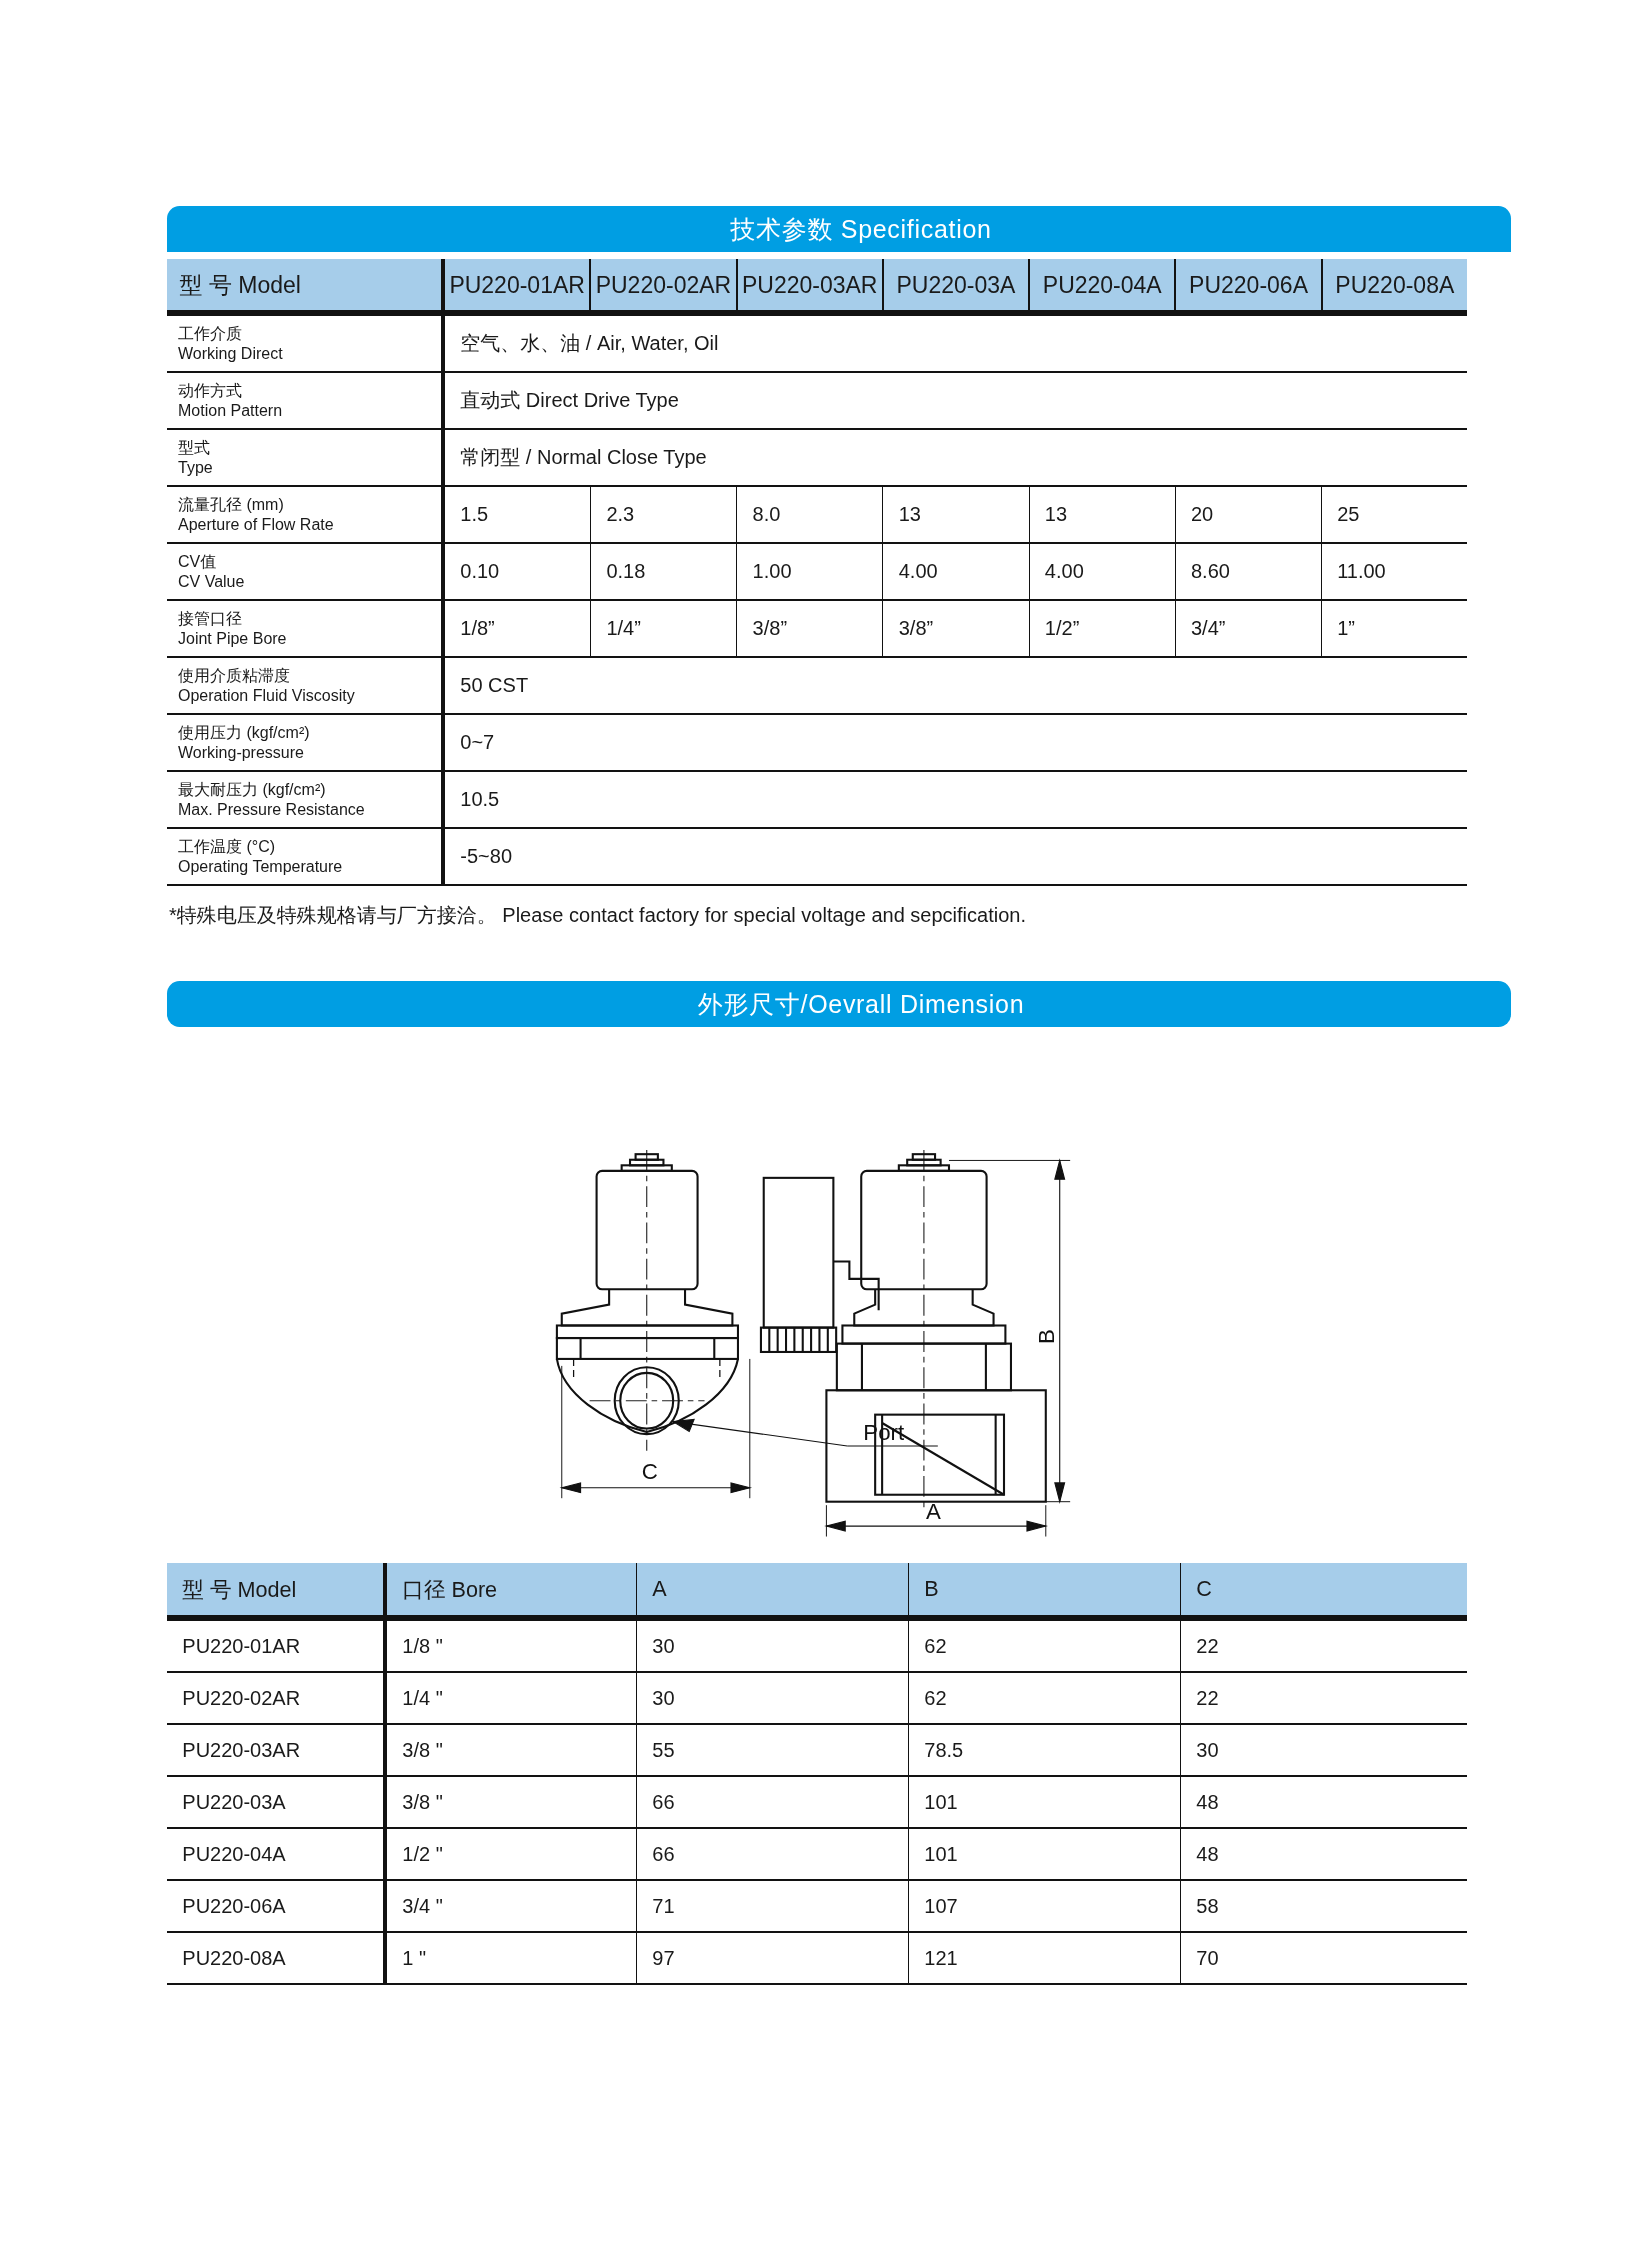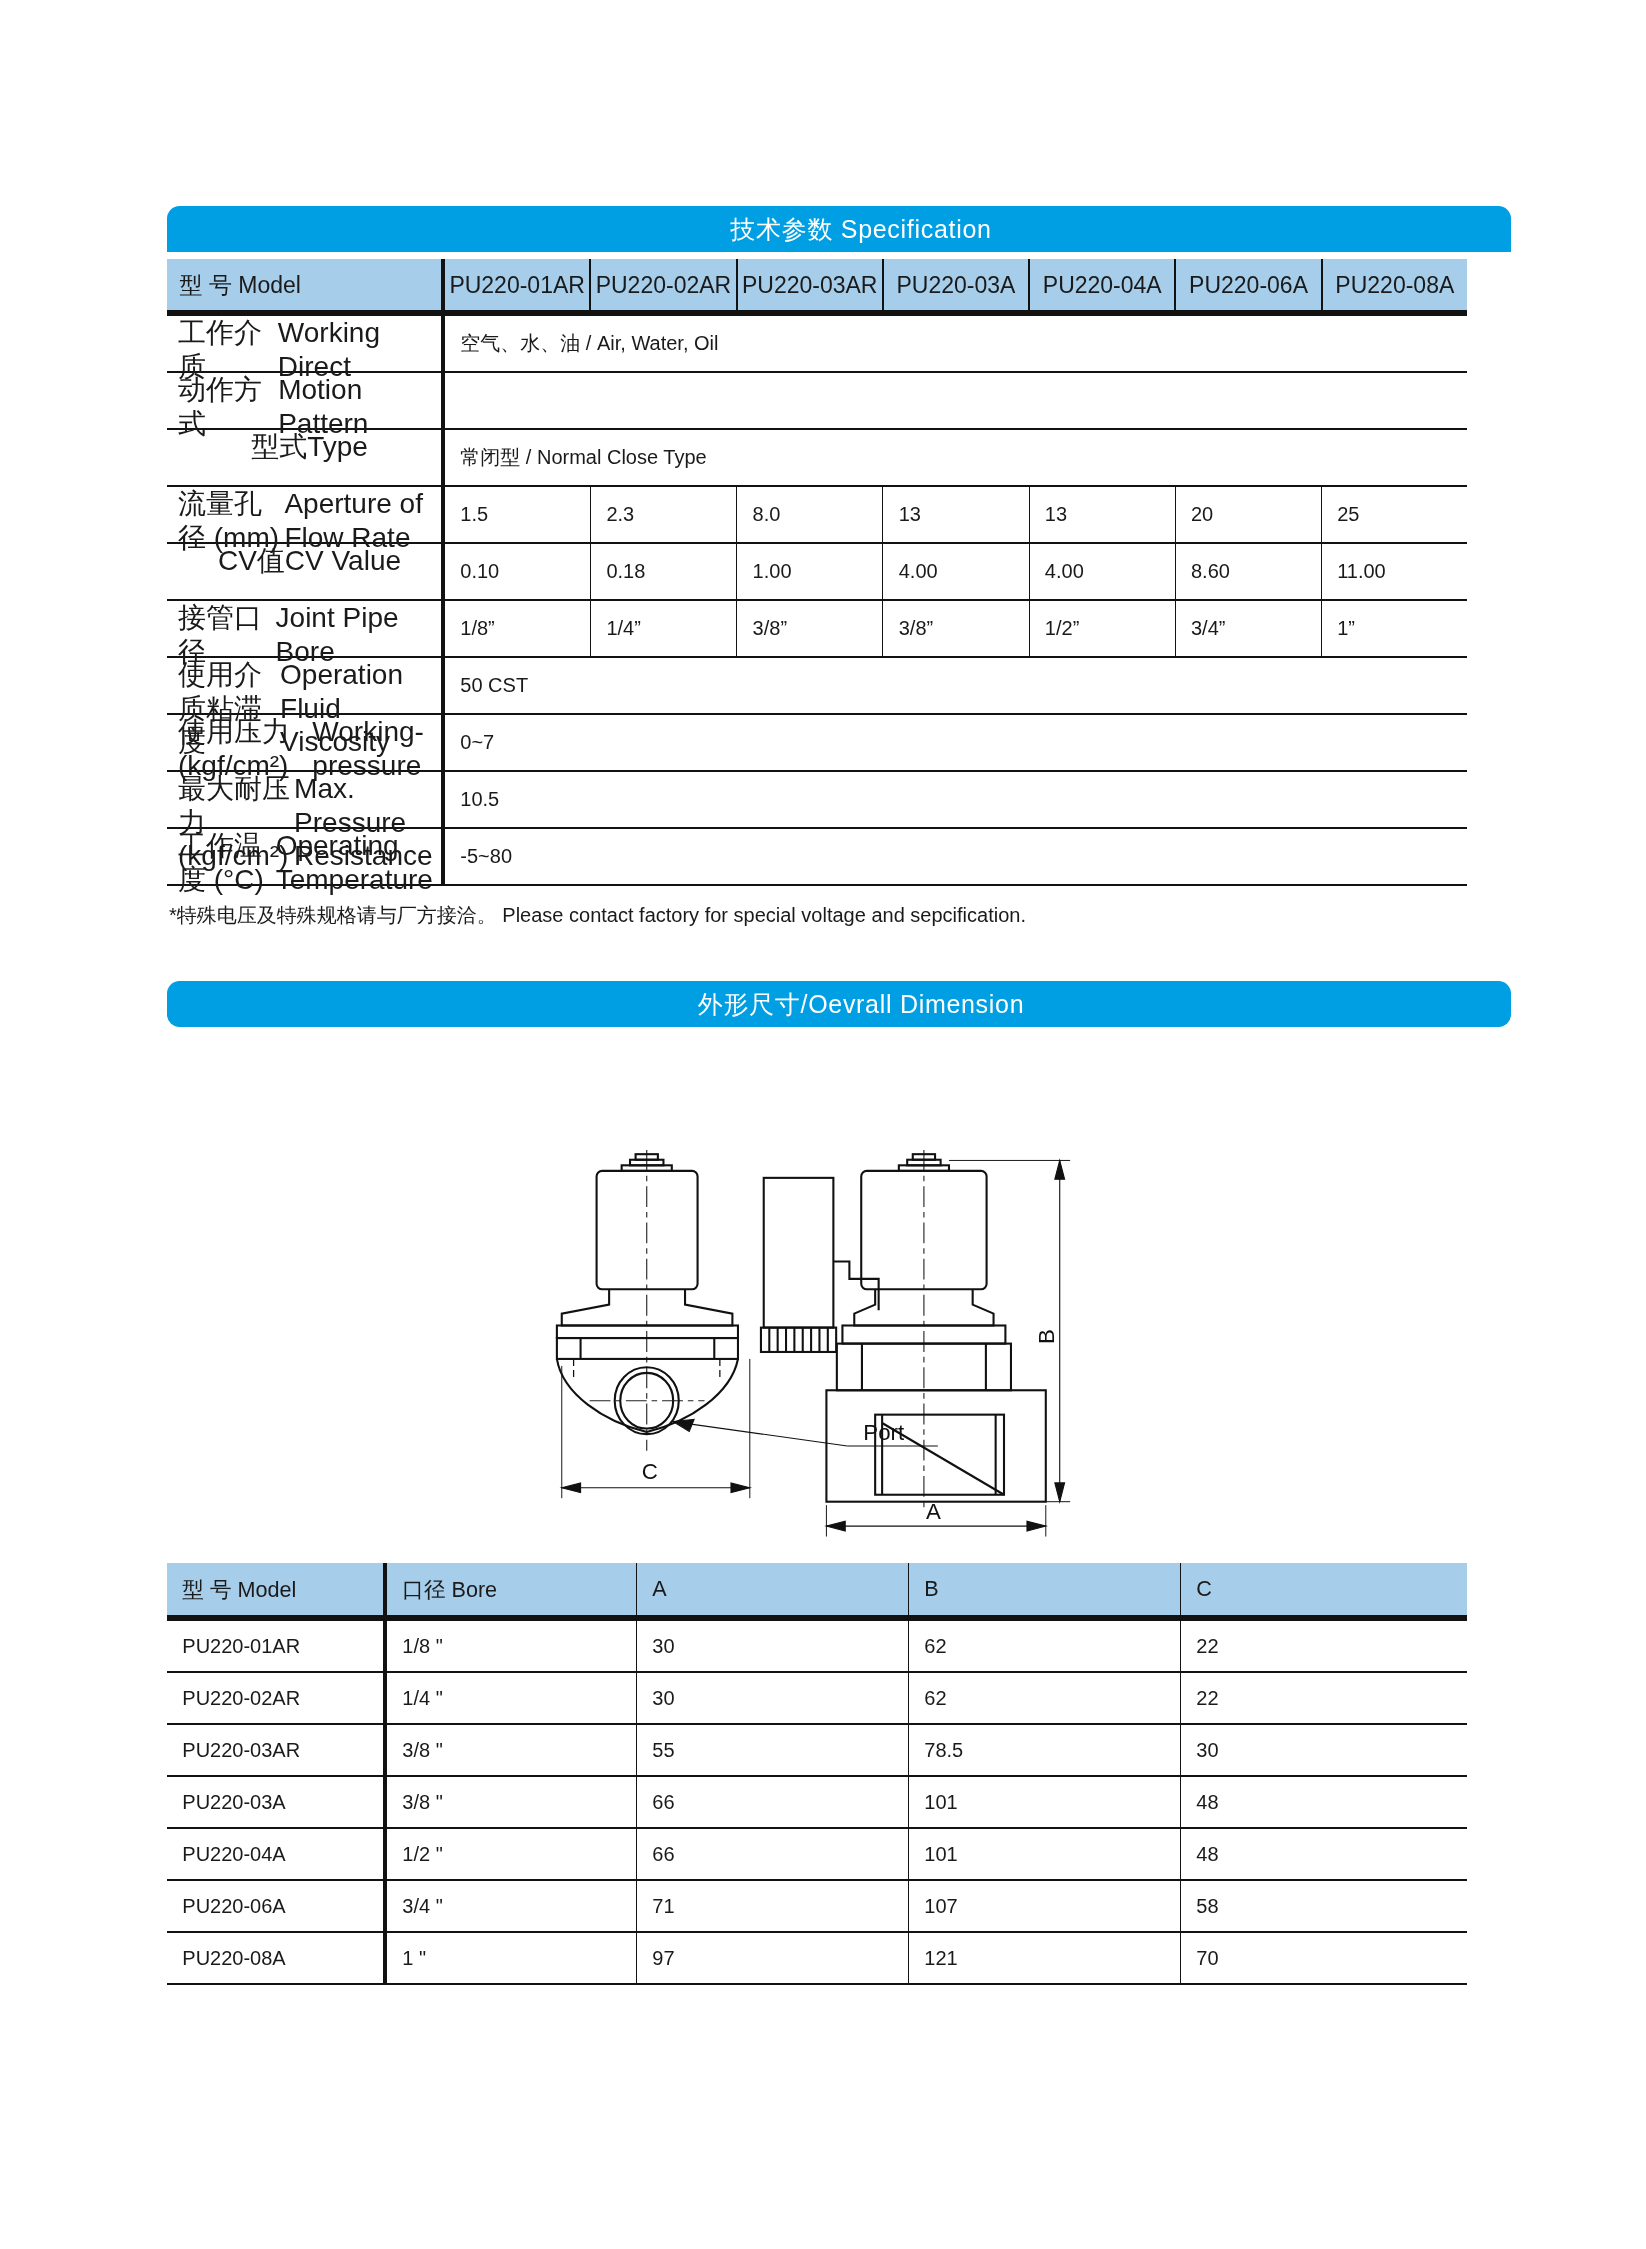--- a/index.html
+++ b/index.html
@@ -38,22 +38,22 @@
   }
   .mcell:last-child{border-right:none;}
   .spec-body{
     position:absolute;left:167px;top:310px;width:1300px;
     border-top:6.3px solid var(--line);
   }
   .srow{display:flex;height:57px;box-sizing:border-box;border-bottom:2.1px solid var(--line);}
   .srow:last-child{border-bottom:2.8px solid var(--line);}
   .slabel{
     width:278px;box-sizing:border-box;border-right:4.9px solid var(--line);
-    padding-left:11px;display:flex;flex-direction:row;justify-content:center;
-    font-size:28px;line-height:1.2;
+    padding-left:11px;display:flex;flex-direction:column;justify-content:center;
+    font-size:16px;line-height:1.2;
   }
   .sval{display:flex;align-items:center;font-size:20px;box-sizing:border-box;padding-left:15.3px;}
   .sval.merged{flex:1;}
   .sval.col{flex:1;border-right:1.4px solid var(--line);}
   .sval.col:last-child{border-right:none;}
   .footnote{position:absolute;left:169px;top:902px;font-size:20px;}
   
   .drawing{position:absolute;left:530px;top:1150px;width:558px;height:390px;}
   .drawing svg{display:block;}
   .drawing text{font-family:"Liberation Sans","DejaVu Sans",sans-serif;fill:#111;}
@@ -101,20 +101,21 @@
           <div>工作介质</div>
           <div>Working Direct</div>
         </div>
         <div class="sval merged">空气、水、油 / Air, Water, Oil</div>
       </div>
       <div class="srow">
         <div class="slabel">
           <div>动作方式</div>
           <div>Motion Pattern</div>
         </div>
+        <div class="sval merged">直动式 Direct Drive Type</div>
       </div>
       <div class="srow">
         <div class="slabel">
           <div>型式</div>
           <div>Type</div>
         </div>
         <div class="sval merged">常闭型 / Normal Close Type</div>
       </div>
       <div class="srow">
         <div class="slabel">

